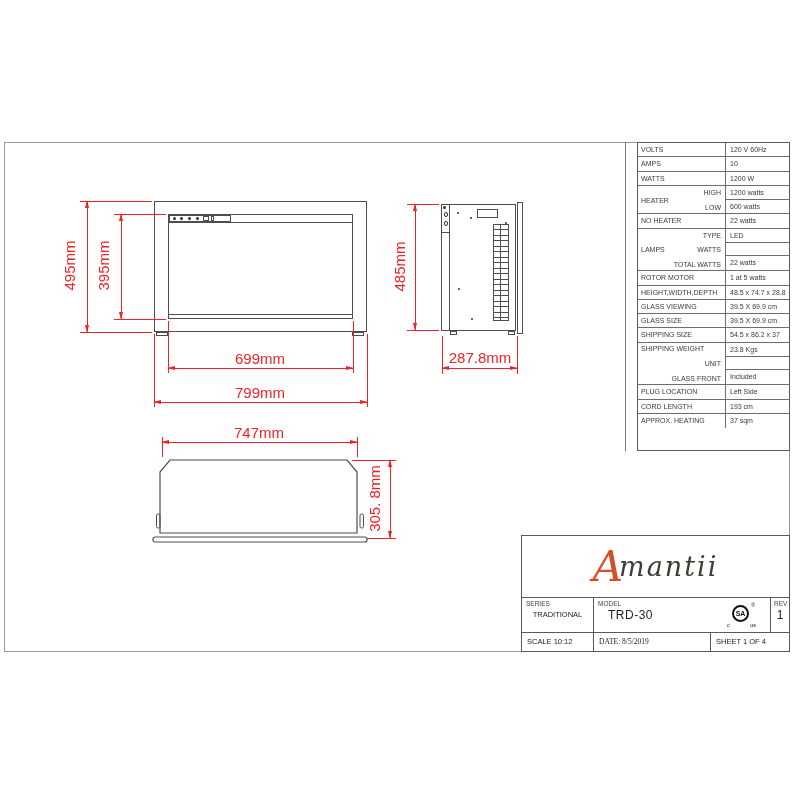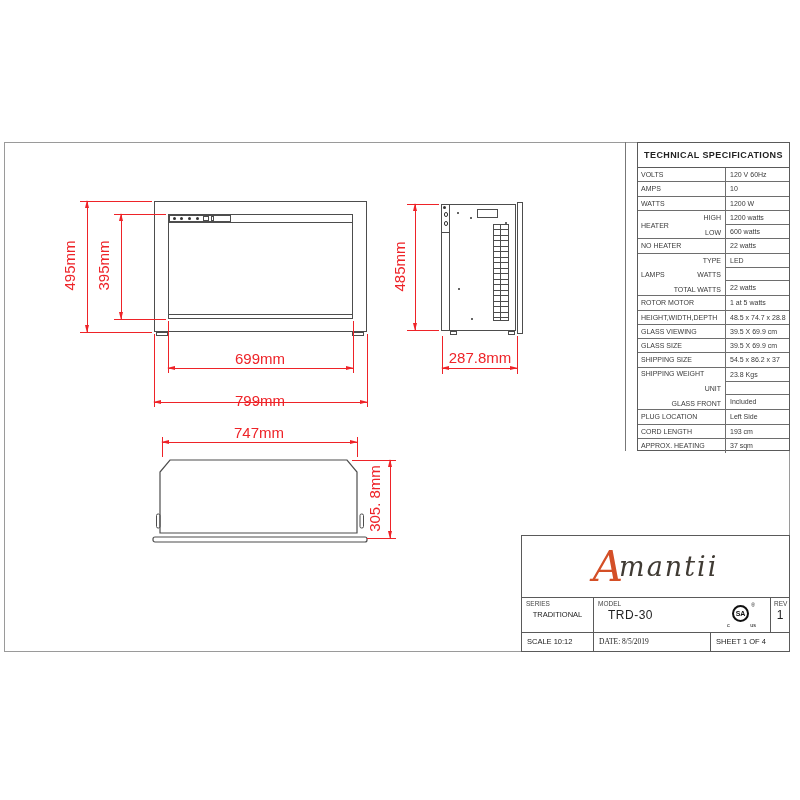--- a/index.html
+++ b/index.html
@@ -109,21 +109,21 @@
         <span class="aR"></span>
       </div>
     <div class="dimlabel" style="left:225px;top:350px;width:70px;">699mm</div>
 
     <div class="ext" style="left:154px;top:334px;width:1px;height:73px;"></div>
     <div class="ext" style="left:367px;top:334px;width:1px;height:73px;"></div>
     <div class="dimh" style="left:154px;top:402px;width:213px;">
         <span class="aL"></span>
         <span class="aR"></span>
       </div>
-    <div class="dimlabel" style="left:225px;top:392px;width:70px;">799mm</div>
+    <div class="dimlabel" style="left:225px;top:384px;width:70px;">799mm</div>
   </div>
 
   <div>
     <div class="obox" style="left:441px;top:204px;width:9px;height:127px;"></div>
     <div class="obox" style="left:441px;top:204px;width:9px;height:29px;"></div>
     <div class="dot" style="left:443px;top:206px;width:3px;height:3px;"></div>
     <div class="dot" style="left:443.5px;top:212px;width:2.5px;height:2.5px;border-radius:50%;background:#fff;border:1px solid #333;"></div>
     <div class="dot" style="left:443.5px;top:221px;width:2.5px;height:2.5px;border-radius:50%;background:#fff;border:1px solid #333;"></div>
     <div class="obox" style="left:449px;top:204px;width:67px;height:127px;"></div>
     <div class="obox" style="left:477px;top:209px;width:21px;height:9px;"></div>
@@ -174,21 +174,20 @@
     <div class="ext" style="left:352px;top:460px;width:44px;height:1px;"></div>
     <div class="ext" style="left:367px;top:538px;width:29px;height:1px;"></div>
     <div class="dimv" style="left:390px;top:460px;height:78px;">
         <span class="aU"></span>
         <span class="aD"></span>
       </div>
     <div class="dimlabel rot" style="left:339px;top:490px;width:70px;">305. 8mm</div>
   </div>
 
   <div class="spec">
-    <div class="spec-h">TECHNICAL SPECIFICATIONS</div>
 
     <div class="trow">
       <div class="tlabel">VOLTS</div>
       <div class="tvalue">120 V 60Hz</div>
     </div>
     <div class="trow">
       <div class="tlabel">AMPS</div>
       <div class="tvalue">10</div>
     </div>
     <div class="trow">

